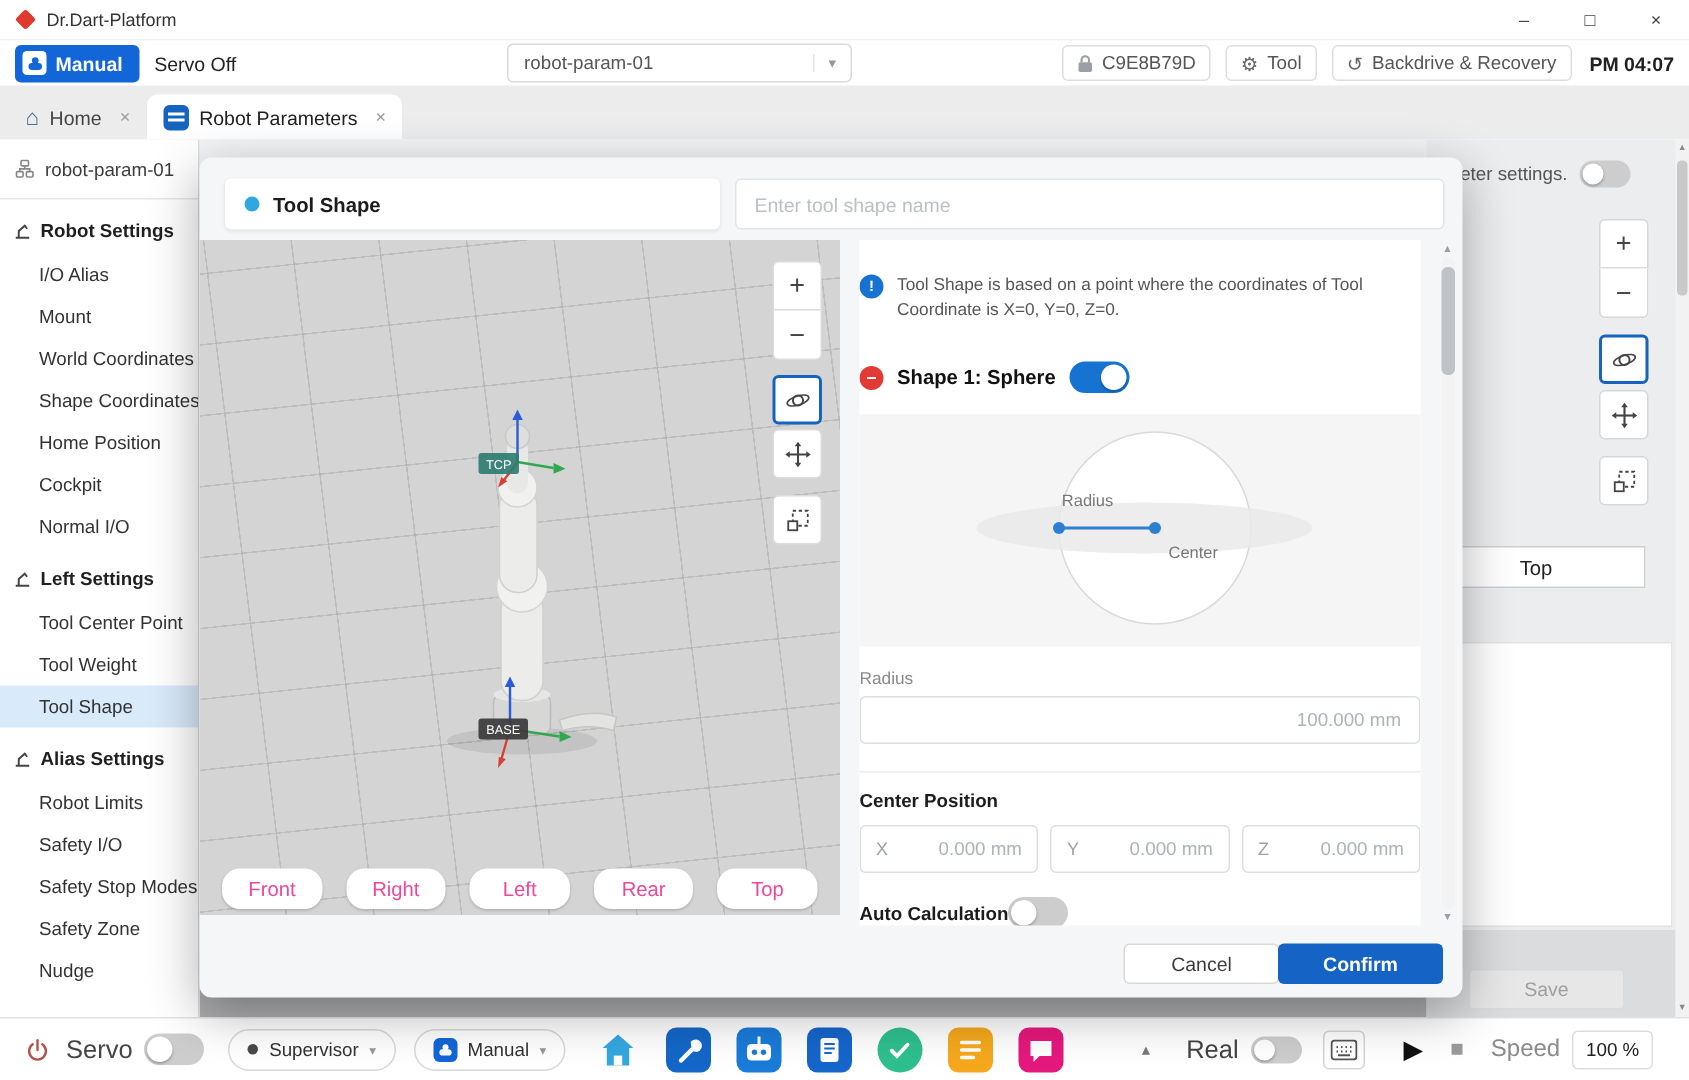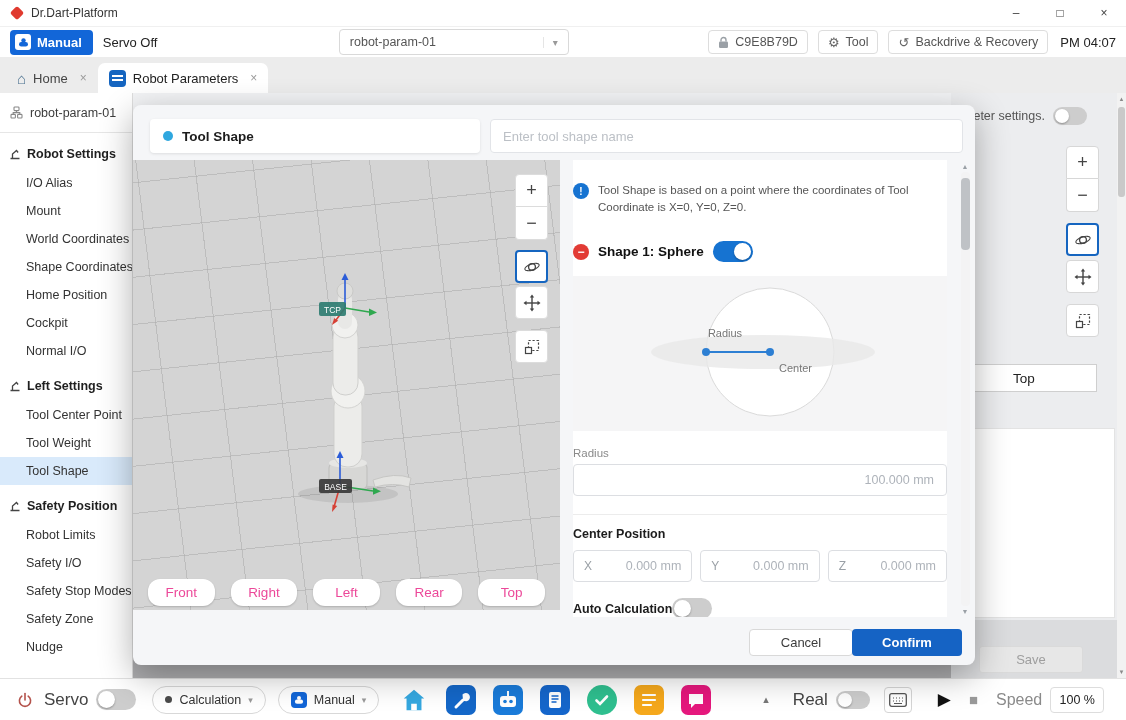--- a/index.html
+++ b/index.html
@@ -19,21 +19,21 @@
   .toolbar{height:30px;display:flex;align-items:center;padding:0 10px;gap:10px;background:#fff}
   .btn-manual{display:flex;align-items:center;gap:6px;background:#1266D8;color:#fff;height:25px;padding:0 11px 0 5px;border-radius:4px;font-size:13px;font-weight:bold}
   .manual-ic{width:16px;height:16px;background:#fff;border-radius:3px;display:flex;align-items:center;justify-content:center}
   .servo-status{font-size:13px;color:#222}
   .sp1{flex:1.35}.sp2{flex:1}
   .param-select{width:230px;height:26px;background:#fff;border:1px solid #d9d9d9;border-radius:4px;display:flex;align-items:center;padding:0 10px;color:#555;font-size:12.5px}
   .param-select .chev{margin-left:auto;border-left:1px solid #e5e5e5;padding-left:9px;color:#999;font-size:10px}
   .chip{display:flex;align-items:center;gap:6px;height:24px;border:1px solid #ddd;border-radius:4px;background:#fff;padding:0 9px;color:#555;font-size:12.5px;white-space:nowrap}
   .chip .gear{font-size:13px;color:#666}
   .chip .backd{font-size:13px;color:#666}
-  .time{font-size:13px;color:#222;font-weight:normal;margin-left:2px;white-space:nowrap}
+  .time{font-size:13px;color:#222;font-weight:bold;margin-left:2px;white-space:nowrap}
 
   
   .tabbar{height:36px;background:#ECECEC;display:flex;align-items:flex-end;padding-left:6px}
   .tab{height:30px;display:flex;align-items:center;gap:7px;padding:0 11px;border-radius:7px 7px 0 0;color:#444;font-size:13px}
   .tab.active{background:#fff;color:#222}
   .tab .close{color:#9a9a9a;font-size:12px;margin-left:5px}
   .home-ic{color:#4A708F;font-size:15px;line-height:1}
   .rp-ic{width:17px;height:17px;border-radius:4px;background:#1565C0;position:relative;flex-shrink:0}
   .rp-ic:before{content:"";position:absolute;left:3px;right:3px;top:5px;height:2px;background:#fff;box-shadow:0 4px 0 #fff}
 
@@ -237,21 +237,21 @@
         <span>Left Settings</span>
       </div>
       <div class="side-item">Tool Center Point</div>
       <div class="side-item">Tool Weight</div>
       <div class="side-item selected">Tool Shape</div>
 
       <div class="side-title">
         <svg width="12" height="12" viewBox="0 0 12 12">
             <path d="M1.5 10.5h9M3.5 10.5V6l4-3.5 1.6 2" fill="none" stroke="#444" stroke-width="1.3"></path>
           </svg>
-        <span>Safety Position</span>
+        <span>Alias Settings</span>
       </div>
       <div class="side-item">Robot Limits</div>
       <div class="side-item">Safety I/O</div>
       <div class="side-item">Safety Stop Modes</div>
       <div class="side-item">Safety Zone</div>
       <div class="side-item">Nudge</div>
     </div>
 
     <div class="right-col">
       <div class="hint-row">
@@ -443,21 +443,21 @@
         <path d="M5.8 5.2a5.6 5.6 0 1 0 6.4 0" fill="none" stroke="#B4524B" stroke-width="1.6" stroke-linecap="round"></path>
         <line x1="9" y1="2.5" x2="9" y2="9" stroke="#B4524B" stroke-width="1.6" stroke-linecap="round"></line>
       </svg>
     <span class="sb-label" style="margin-left:10px">Servo</span>
     <div class="toggle" style="margin-left:8px">
         <div class="knob"></div>
       </div>
 
     <div class="pill" style="margin-left:16px">
       <span class="dot"></span>
-      <span>Calculation</span>
+      <span>Supervisor</span>
       <span class="pchev">▾</span>
     </div>
     <div class="pill" style="margin-left:12px">
       <span class="mini-blue">
         <svg width="10" height="10" viewBox="0 0 11 11">
             <rect x="1" y="5" width="9" height="4.6" rx="2.3" fill="#fff"></rect>
             <circle cx="5.5" cy="3.4" r="2.2" fill="#fff"></circle>
           </svg>
       </span>
       <span>Manual</span>

